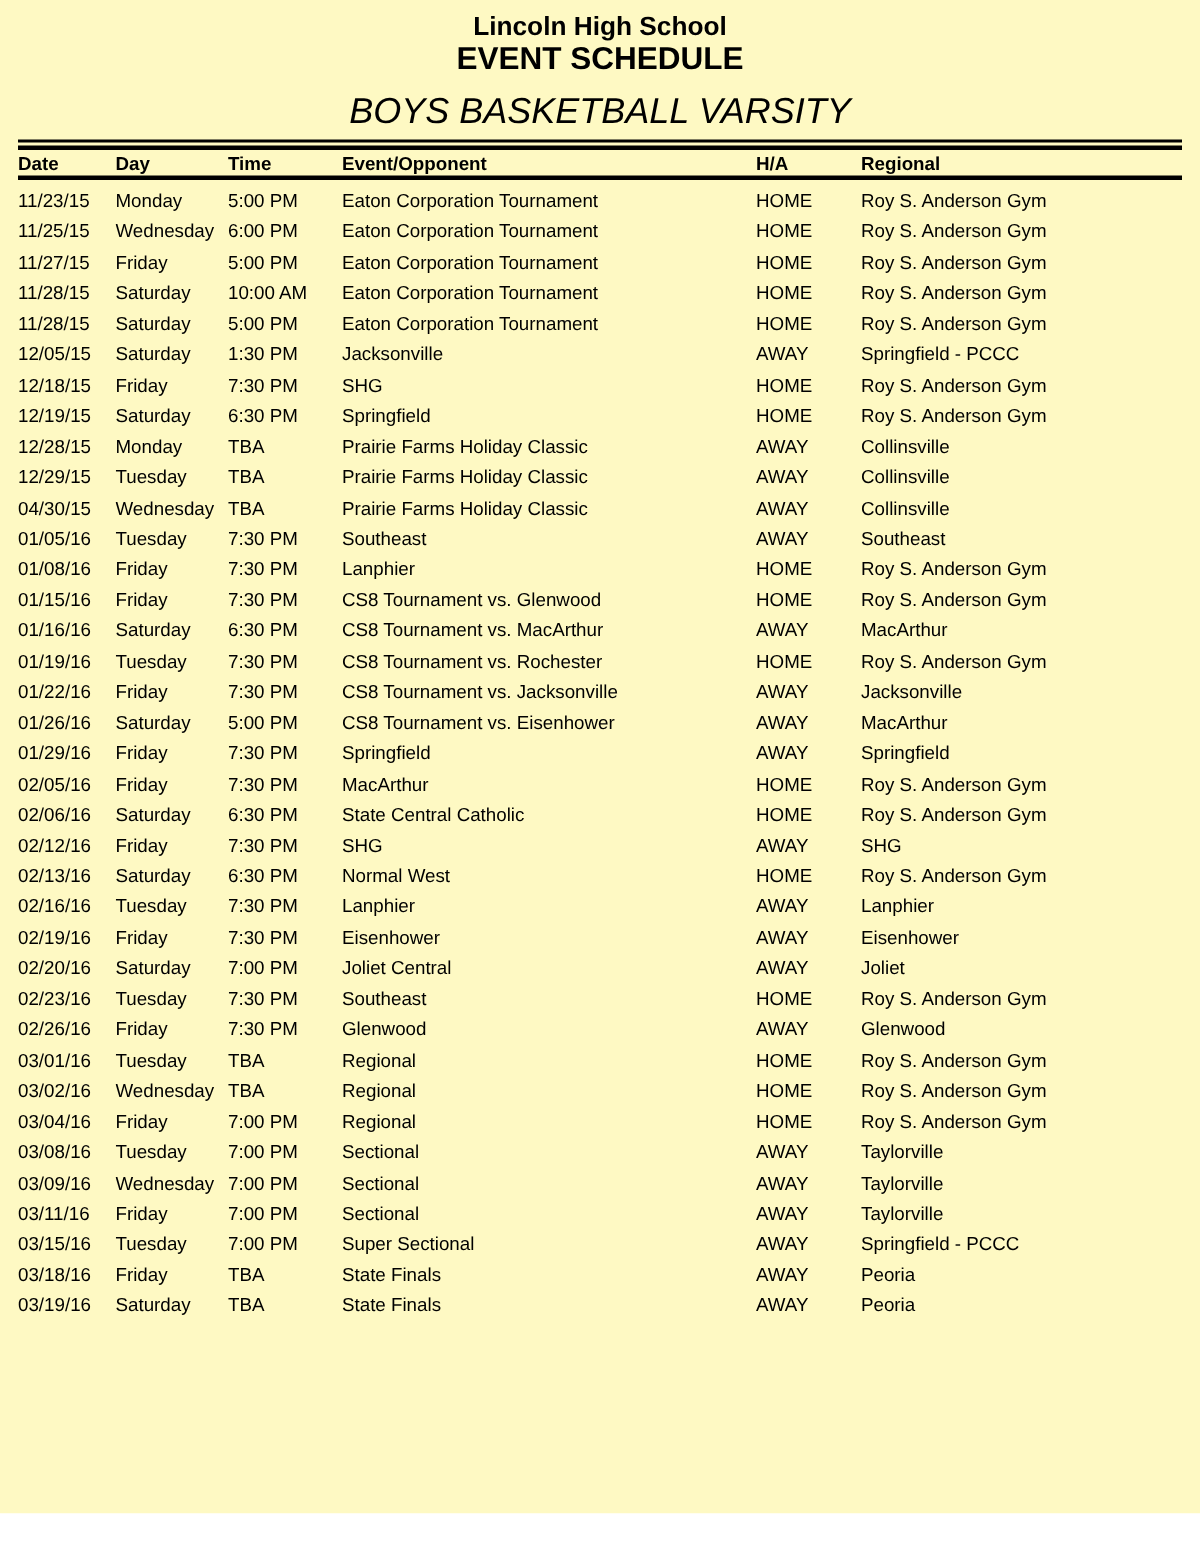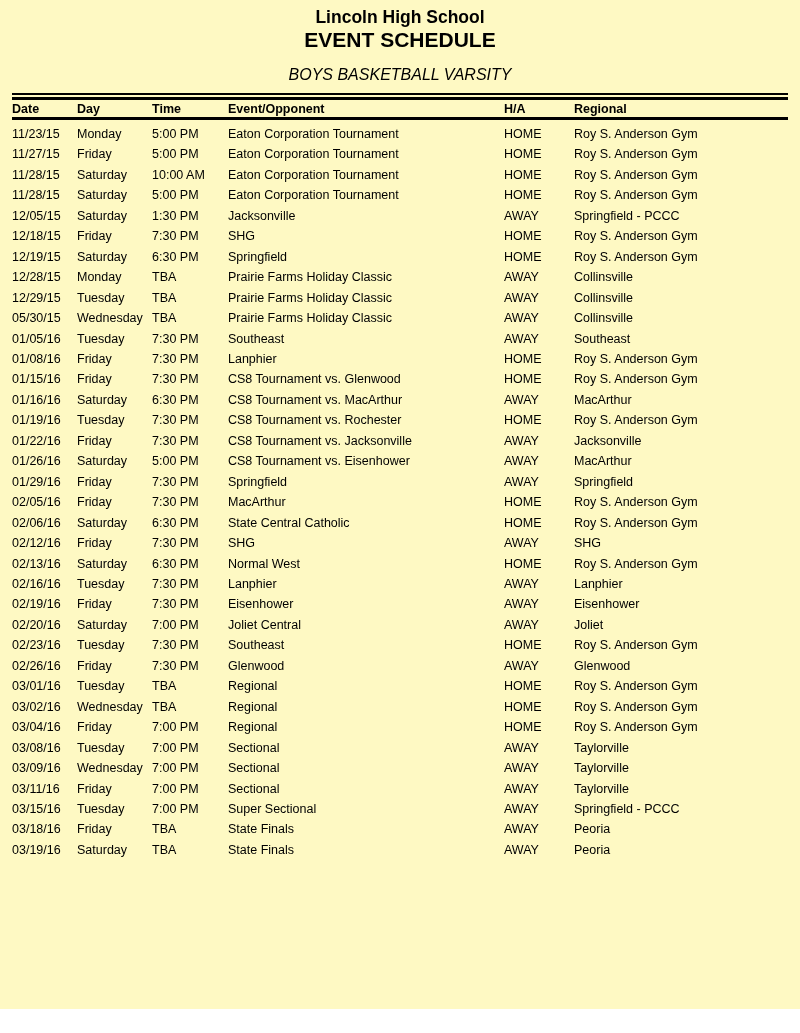--- a/index.html
+++ b/index.html
@@ -18,21 +18,21 @@
     line-height: 21px;
     margin: 0;
   }
   .doc-title {
     font-size: 21px;
     font-weight: bold;
     line-height: 23px;
     margin: 0;
   }
   .subtitle {
-    font-size: 16px;
+    font-size: 24px;
     font-style: italic;
     font-weight: normal;
     line-height: 23px;
     margin: 12px 0 0 0;
   }
   .rules { margin: 7px 12px 0 12px; }
   .rule-thin  { height: 2px; background: #000; }
   .rule-gap   { height: 2px; background: transparent; }
   .rule-thick { height: 3px; background: #000; }
 
@@ -124,20 +124,28 @@
     <tbody id="schedule-body">
         <tr>
           <td class="c-date">11/23/15</td>
           <td class="c-day">Monday</td>
           <td class="c-time">5:00 PM</td>
           <td class="c-event">Eaton Corporation Tournament</td>
           <td class="c-ha">HOME</td>
           <td class="c-location">Roy S. Anderson Gym</td>
         </tr>
         <tr>
+          <td class="c-date">11/25/15</td>
+          <td class="c-day">Wednesday</td>
+          <td class="c-time">6:00 PM</td>
+          <td class="c-event">Eaton Corporation Tournament</td>
+          <td class="c-ha">HOME</td>
+          <td class="c-location">Roy S. Anderson Gym</td>
+        </tr>
+        <tr>
           <td class="c-date">11/27/15</td>
           <td class="c-day">Friday</td>
           <td class="c-time">5:00 PM</td>
           <td class="c-event">Eaton Corporation Tournament</td>
           <td class="c-ha">HOME</td>
           <td class="c-location">Roy S. Anderson Gym</td>
         </tr>
         <tr>
           <td class="c-date">11/28/15</td>
           <td class="c-day">Saturday</td>
@@ -188,21 +196,21 @@
         </tr>
         <tr>
           <td class="c-date">12/29/15</td>
           <td class="c-day">Tuesday</td>
           <td class="c-time">TBA</td>
           <td class="c-event">Prairie Farms Holiday Classic</td>
           <td class="c-ha">AWAY</td>
           <td class="c-location">Collinsville</td>
         </tr>
         <tr>
-          <td class="c-date">05/30/15</td>
+          <td class="c-date">04/30/15</td>
           <td class="c-day">Wednesday</td>
           <td class="c-time">TBA</td>
           <td class="c-event">Prairie Farms Holiday Classic</td>
           <td class="c-ha">AWAY</td>
           <td class="c-location">Collinsville</td>
         </tr>
         <tr>
           <td class="c-date">01/05/16</td>
           <td class="c-day">Tuesday</td>
           <td class="c-time">7:30 PM</td>

